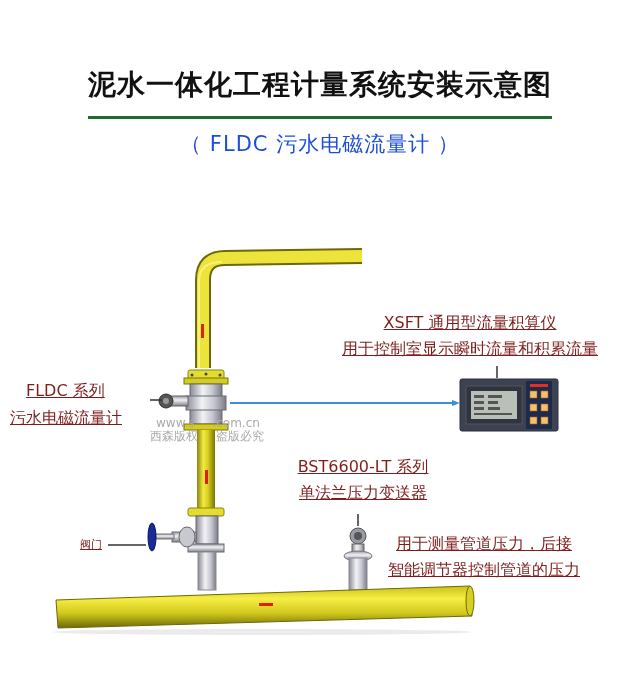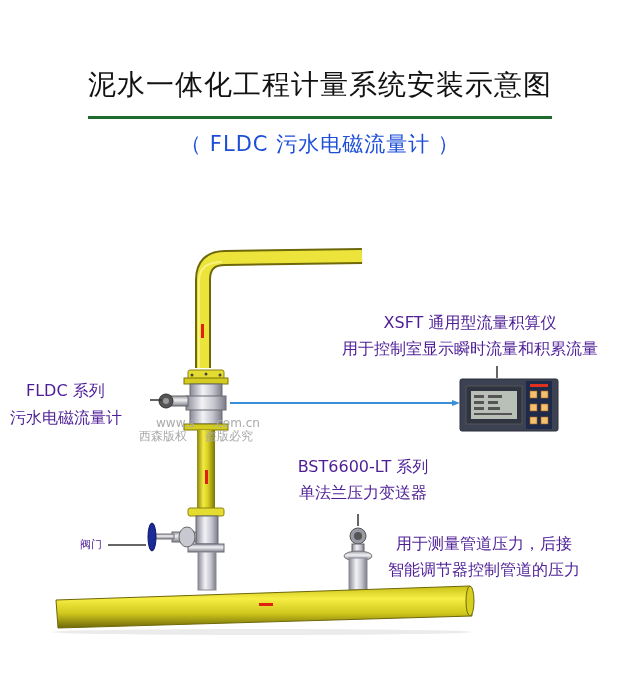--- a/index.html
+++ b/index.html
@@ -1,20 +1,20 @@
 <!DOCTYPE html>
 <html><head>
 <meta charset="utf-8">
 <style>
   html,body{margin:0;padding:0;background:#fff;}
   body{width:640px;height:700px;position:relative;overflow:hidden;font-family:"DejaVu Sans","Liberation Sans",sans-serif;color:#111;}
-  .title{position:absolute;left:0;top:66px;width:640px;text-align:center;font-size:28px;font-weight:normal;letter-spacing:1px;color:#111;}
+  .title{position:absolute;left:0;top:66px;width:640px;text-align:center;font-size:28px;font-weight:bold;letter-spacing:1px;color:#111;}
   .rule{position:absolute;left:88px;top:116px;width:464px;height:3px;background:#1e6b2e;}
   .subtitle{position:absolute;left:0;top:130px;width:640px;text-align:center;font-size:21px;color:#1d4ed8;letter-spacing:1px;}
-  .lbl{position:absolute;font-size:16px;color:#4c1d95;white-space:nowrap;line-height:24px;}
+  .lbl{position:absolute;font-size:16px;color:#7f1d1d;white-space:nowrap;line-height:24px;text-decoration:underline;}
   .lbl.c{text-align:center;}
   svg.diag{position:absolute;left:0;top:0;}
   .wm{position:absolute;font-size:12px;color:#aaa;}
 </style>
 </head>
 <body>
 
 <div class="title">泥水一体化工程计量系统安装示意图</div>
 <div class="rule"></div>
 <div class="subtitle">（ FLDC 污水电磁流量计 ）</div>
@@ -128,21 +128,21 @@
       <rect x="530" y="417" width="7" height="7"></rect>
         <rect x="541" y="417" width="7" height="7"></rect>
     </g>
     <line x1="497" y1="366" x2="497" y2="378" stroke="#333" stroke-width="1.5"></line>
   </g>
 
   <line x1="150" y1="400" x2="162" y2="400" stroke="#333" stroke-width="1.5"></line>
 </svg>
 
 <div class="wm" style="left:156px;top:416px;">www.s   .com.cn</div>
-<div class="wm" style="left:139px;top:428px;">西森版权   盗版必究</div>
+<div class="wm" style="left:150px;top:428px;">西森版权   盗版必究</div>
 
 <div class="lbl c" style="left:300px;top:311px;width:340px;">XSFT 通用型流量积算仪</div>
 <div class="lbl c" style="left:300px;top:337px;width:340px;">用于控制室显示瞬时流量和积累流量</div>
 
 <div class="lbl" style="left:26px;top:379px;">FLDC 系列</div>
 <div class="lbl" style="left:10px;top:406px;">污水电磁流量计</div>
 
 <div class="lbl c" style="left:270px;top:455px;width:186px;">BST6600-LT 系列</div>
 <div class="lbl c" style="left:270px;top:481px;width:186px;">单法兰压力变送器</div>
 

